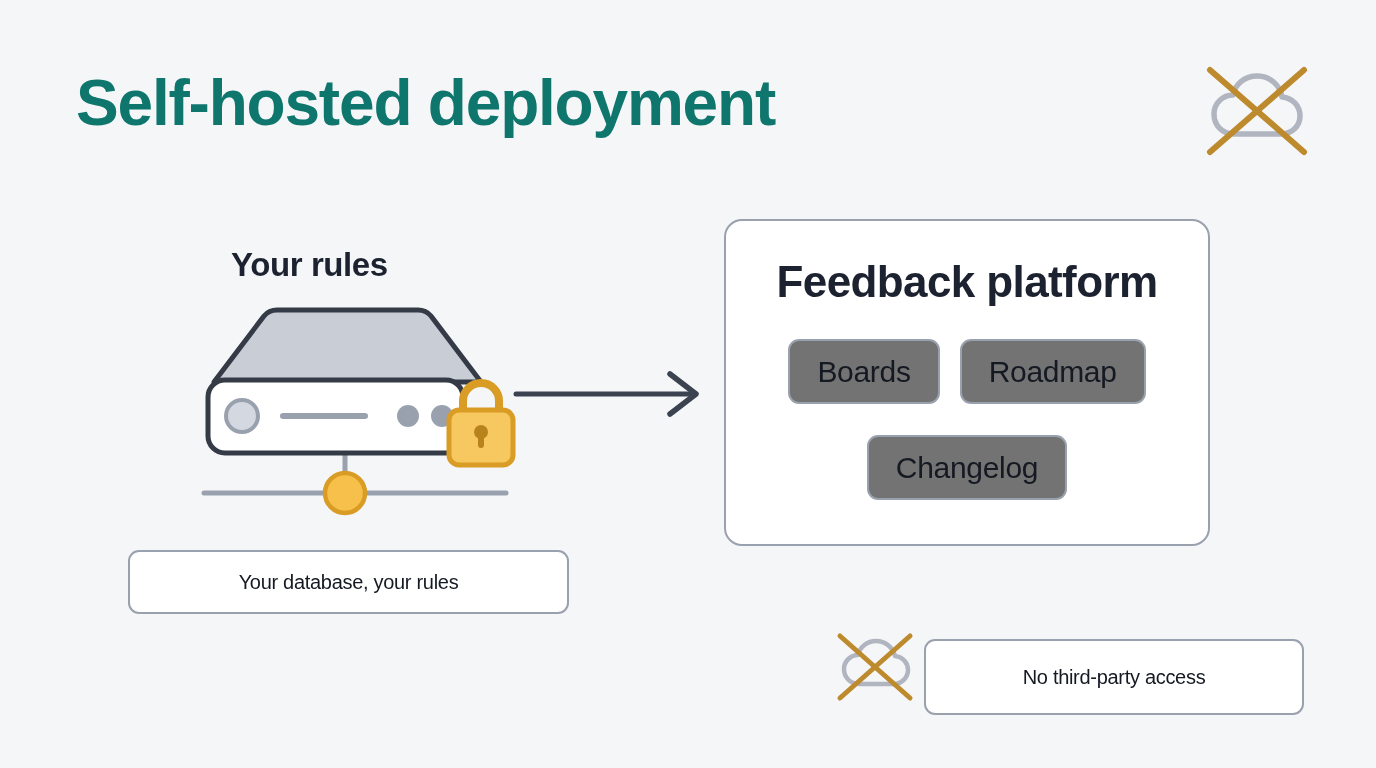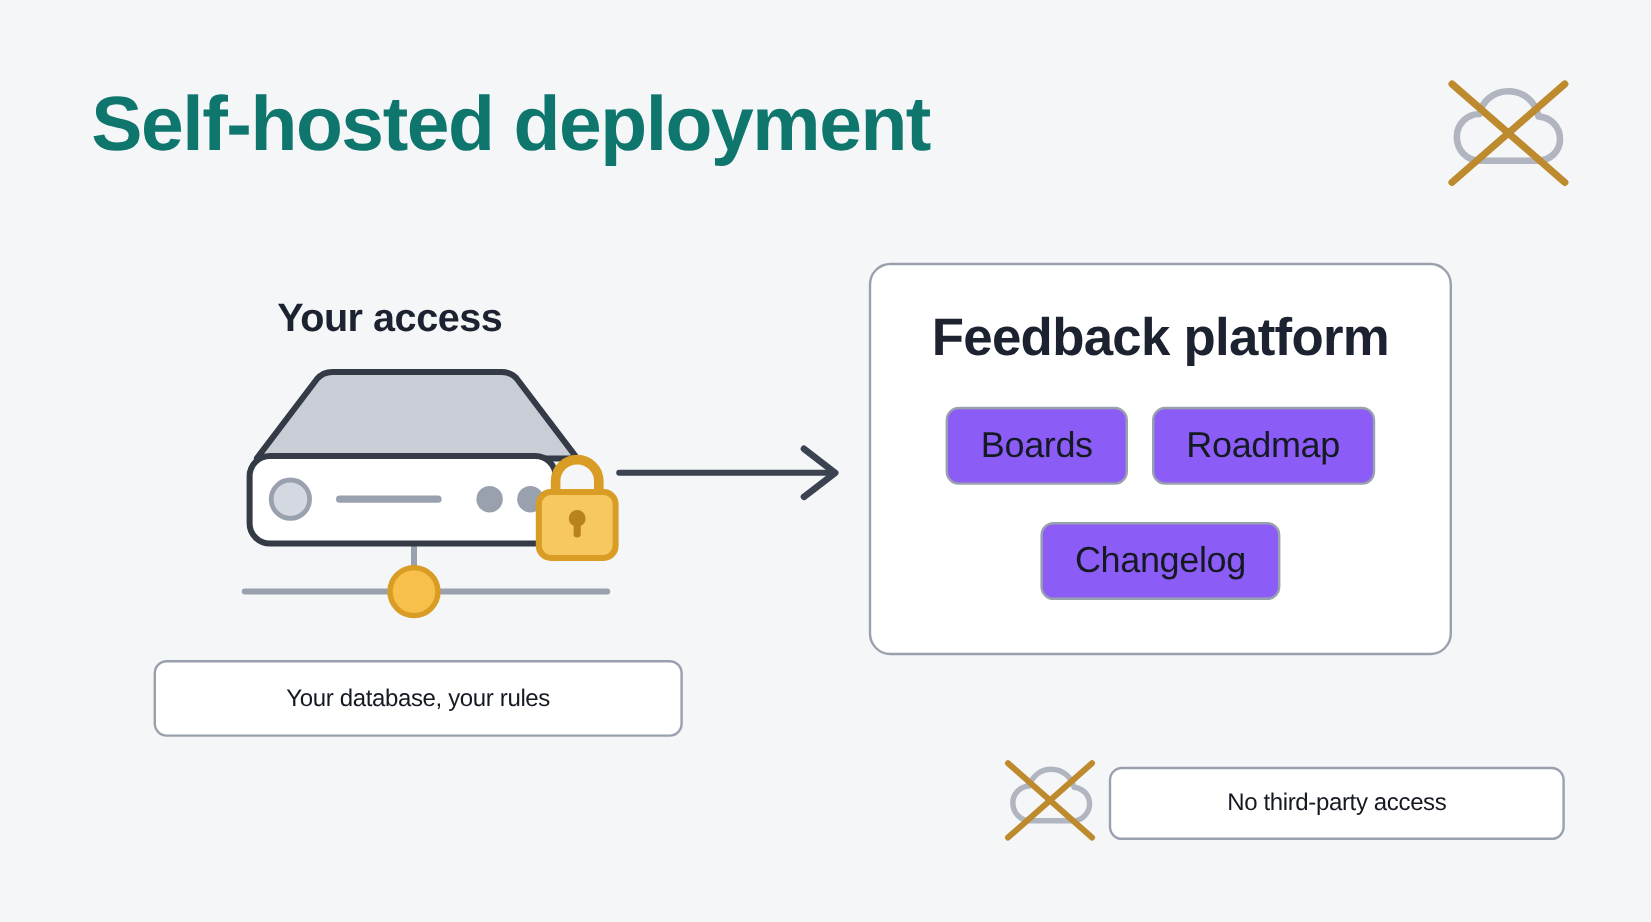--- a/index.html
+++ b/index.html
@@ -110,21 +110,21 @@
     left: 0;
     right: 0;
     display: flex;
     justify-content: center;
     gap: 20px;
   }
   .pill-row.row-1 { top: 118px; }
   .pill-row.row-2 { top: 214px; }
 
   .pill {
-    background: #8b5cf6;
+    background: #737373;
     border: 2.3px solid #9aa1ae;
     border-radius: 11px;
     height: 65px;
     display: flex;
     align-items: center;
     justify-content: center;
     padding: 4px 27px;
     box-sizing: border-box;
     font-size: 30px;
     color: #141922;
@@ -150,39 +150,39 @@
   .chip.database {
     left: 128px;
     top: 550px;
     width: 441px;
     height: 64px;
   }
   .chip.third-party {
     left: 924px;
     top: 639px;
     width: 380px;
-    height: 61px;
+    height: 76px;
   }
 </style>
 </head>
 <body>
 
 <div id="stage">
 
   <div class="page-title">Self-hosted deployment</div>
 
   <div class="cloud-x top-right">
     <svg viewBox="0 0 106 94" width="106" height="94" aria-hidden="true">
       <path d="M30 70 C18 70 10 61 10 50 C10 39 19 31 29 31 C31 20 41 12 53 12 C66 12 76 21 78 33 C89 34 96 42 96 52 C96 62 88 70 77 70 Z" fill="none" stroke="#b0b5c0" stroke-width="5.5" stroke-linejoin="round"></path>
       <line x1="6" y1="6" x2="100" y2="88" stroke="#be8a2e" stroke-width="6" stroke-linecap="round"></line>
       <line x1="100" y1="6" x2="6" y2="88" stroke="#be8a2e" stroke-width="6" stroke-linecap="round"></line>
     </svg>
   </div>
 
-  <div class="server-label">Your access</div>
+  <div class="server-label">Your rules</div>
 
   <div class="server-illustration">
     <svg viewBox="0 0 330 225" width="330" height="225" aria-hidden="true">
 
       <line x1="14" y1="193" x2="316" y2="193" stroke="#9aa1ae" stroke-width="5" stroke-linecap="round"></line>
 
       <line x1="155" y1="152" x2="155" y2="193" stroke="#9aa1ae" stroke-width="5" stroke-linecap="round"></line>
 
       <path d="M24 82 L74 16 Q79 10 87 10 L228 10 Q236 10 241 16 L291 82 Z" fill="#c9cdd6" stroke="#343a46" stroke-width="5" stroke-linejoin="round"></path>
 

